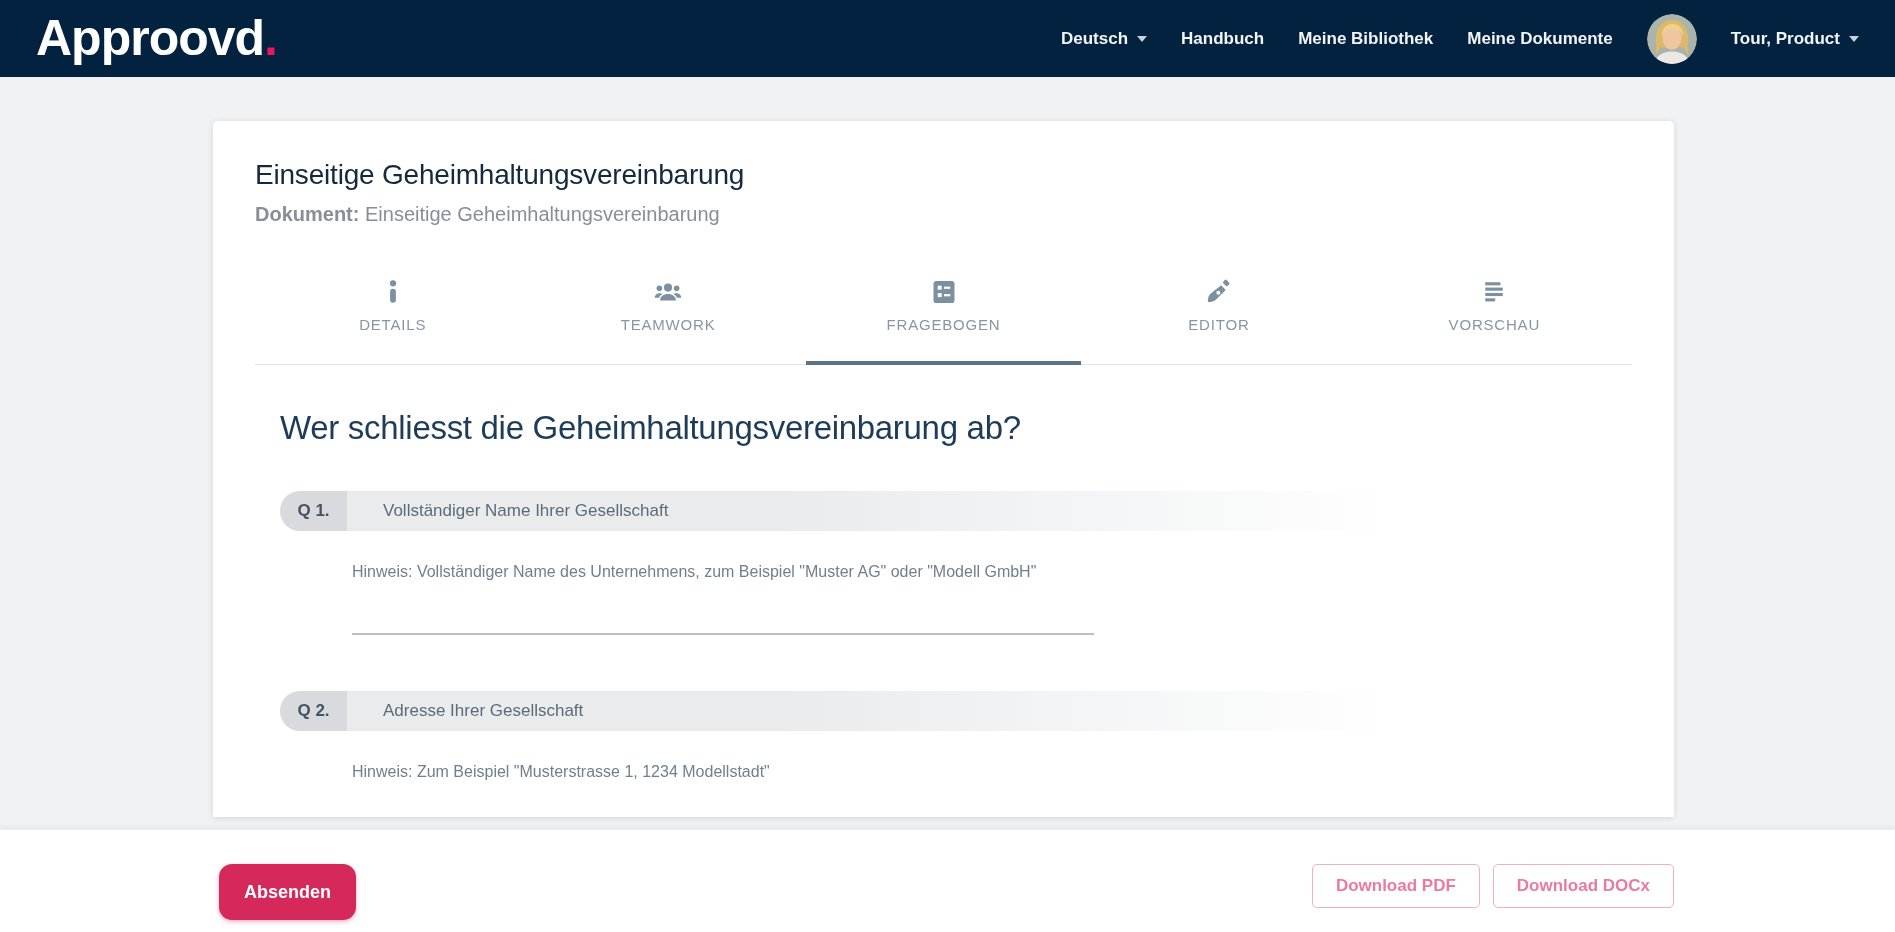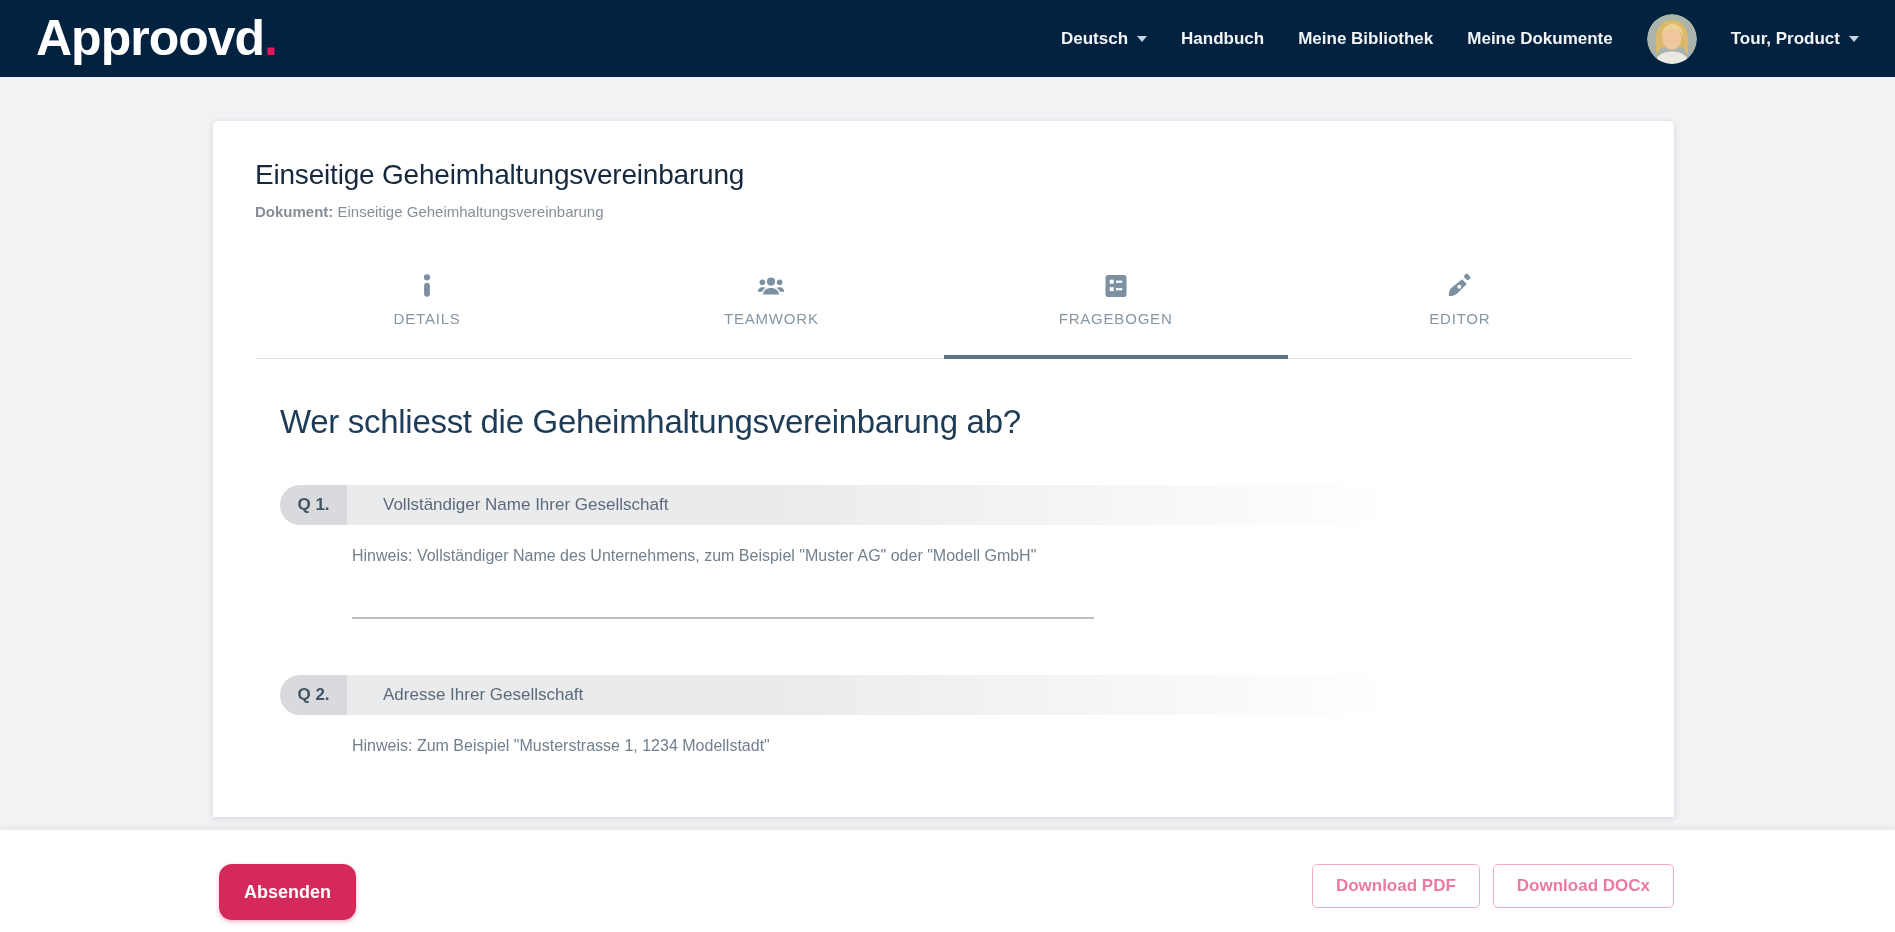--- a/index.html
+++ b/index.html
@@ -32,21 +32,21 @@
   .avatar { width:50px; height:50px; border-radius:50%; overflow:hidden; cursor:pointer; flex:0 0 auto; }
 
   
   .card {
     position:absolute; left:213px; top:121px; width:1461px; height:696px;
     background:#ffffff; border-radius:5px 5px 0 0;
     box-shadow:0 1px 6px rgba(20,40,60,.14);
     padding:0 42px; overflow:hidden; z-index:10;
   }
   .doc-title { margin-top:38px; font-size:28px; font-weight:500; color:#14293e; letter-spacing:-0.2px; }
-  .doc-line { margin-top:12px; font-size:15px; color:#868f99; }
+  .doc-line { margin-top:12px; font-size:20px; color:#868f99; }
   .doc-line .doc-label { font-weight:700; }
 
   
   .tabs { margin-top:52px; display:flex; position:relative;text-align:right; }
   .tabs::after {
     content:""; position:absolute; left:0; right:0; bottom:0;
     height:1px; background:#e0e4e7;
   }
   .tab {
     flex:1 1 0; display:flex; flex-direction:column; align-items:center;
@@ -71,21 +71,21 @@
     flex:0 0 67px; height:40px; background:#d8dadd;
     border-radius:20px 0 0 20px;
     display:flex; align-items:center; justify-content:center;
     font-size:17px; font-weight:700; color:#425363;
   }
   .q-bar {
     flex:1 1 auto; height:40px; display:flex; align-items:center;
     padding-left:36px; font-size:17px; color:#5c6b7a;
     background:linear-gradient(90deg,#e9ebed 0%,#e9ebed 40%,rgba(233,235,237,0) 97%);
   }
-  .q-hint { margin:22px 0 0 72px; font-size:16px; color:#71808e; }
+  .q-hint { margin:32px 0 0 72px; font-size:16px; color:#71808e; }
   .q-input {
     display:block; margin:52px 0 0 72px; width:742px; height:2px;
     border:none; border-bottom:2px solid #bcc0c4; background:transparent;
     font-size:17px; color:#425363; outline:none;
   }
   .q-gap { height:56px; }
 
   
   .action-bar {
     position:absolute; left:0; bottom:0; width:100%; height:103px;
@@ -184,20 +184,31 @@
     <div class="tab">
       <span class="ticon">
         <svg viewBox="0 0 24 24">
           <path d="M13.8 6.2l4 4L9.3 18.6c-2.6 2.3-6.8 2-6.8 2s-.4-4.2 2-6.8z"></path>
           <circle cx="11.4" cy="12.6" r="1.7" fill="#fff"></circle>
           <rect x="15.6" y="2.2" width="5.2" height="4" rx="1.2" transform="rotate(45 18.2 4.2)"></rect>
         </svg>
       </span>
       <span class="tab-label">EDITOR</span>
     </div>
+    <div class="tab">
+      <span class="ticon">
+        <svg viewBox="0 0 24 24">
+          <rect x="4.5" y="3.6" width="13" height="2.7"></rect>
+          <rect x="4.5" y="8.2" width="15" height="2.7"></rect>
+          <rect x="4.5" y="12.8" width="15" height="2.7"></rect>
+          <rect x="4.5" y="17.4" width="8.5" height="2.7"></rect>
+        </svg>
+      </span>
+      <span class="tab-label">VORSCHAU</span>
+    </div>
   </div>
 
   <h2 class="section-heading">Wer schliesst die Geheimhaltungsvereinbarung ab?</h2>
 
   <section class="questions">
 
     <div class="q-row">
       <div class="q-num">Q 1.</div>
       <div class="q-bar">Vollständiger Name Ihrer Gesellschaft</div>
     </div>

